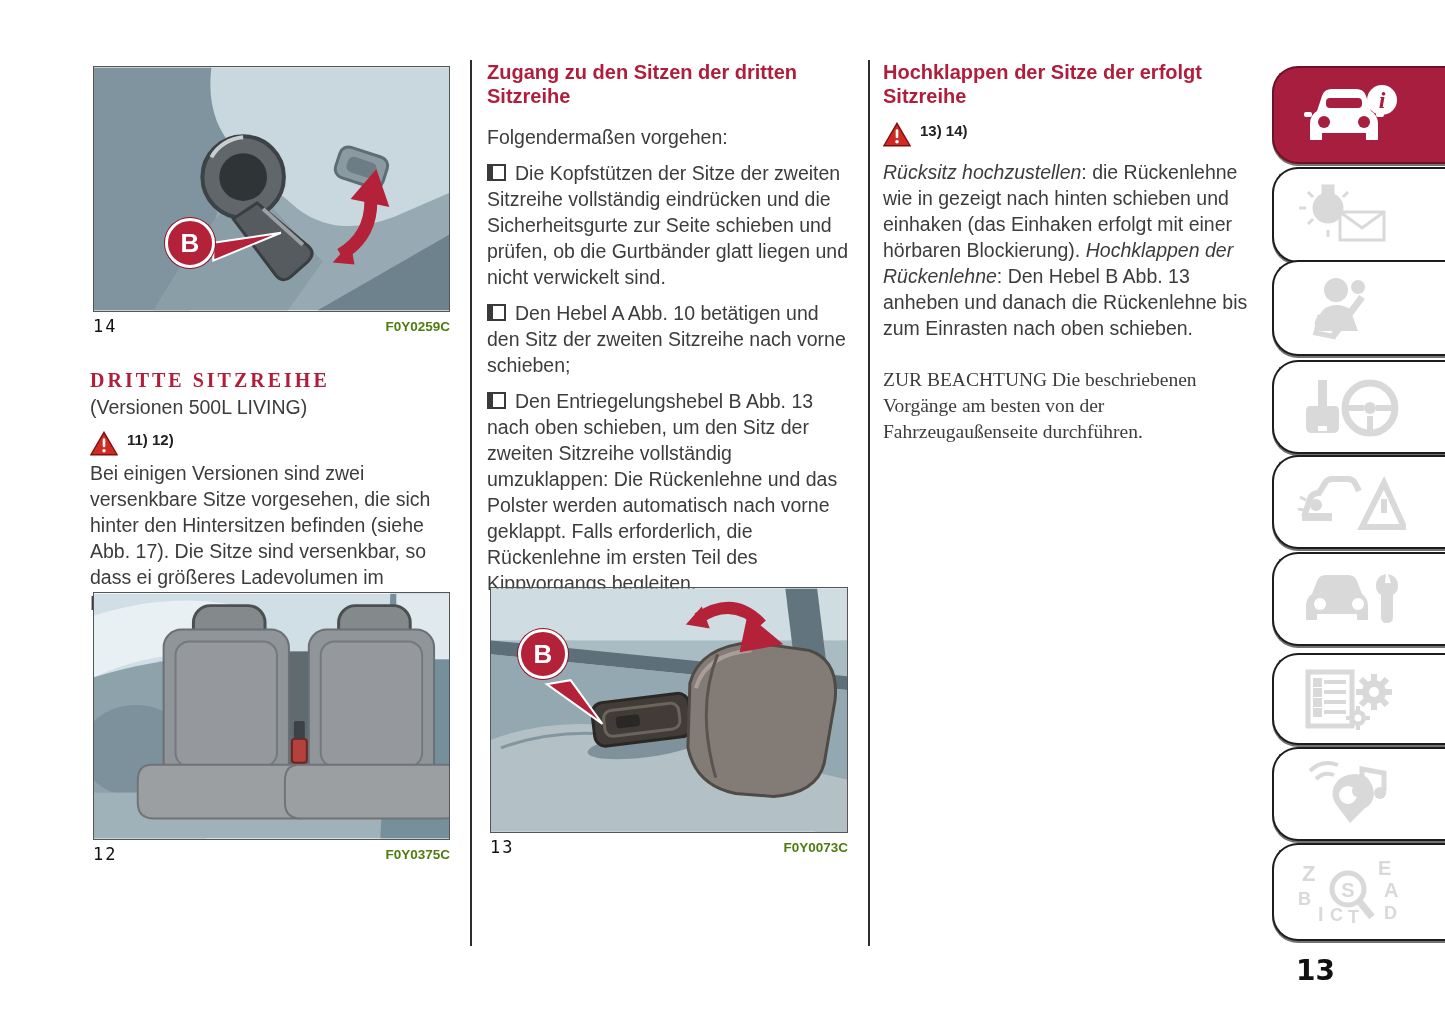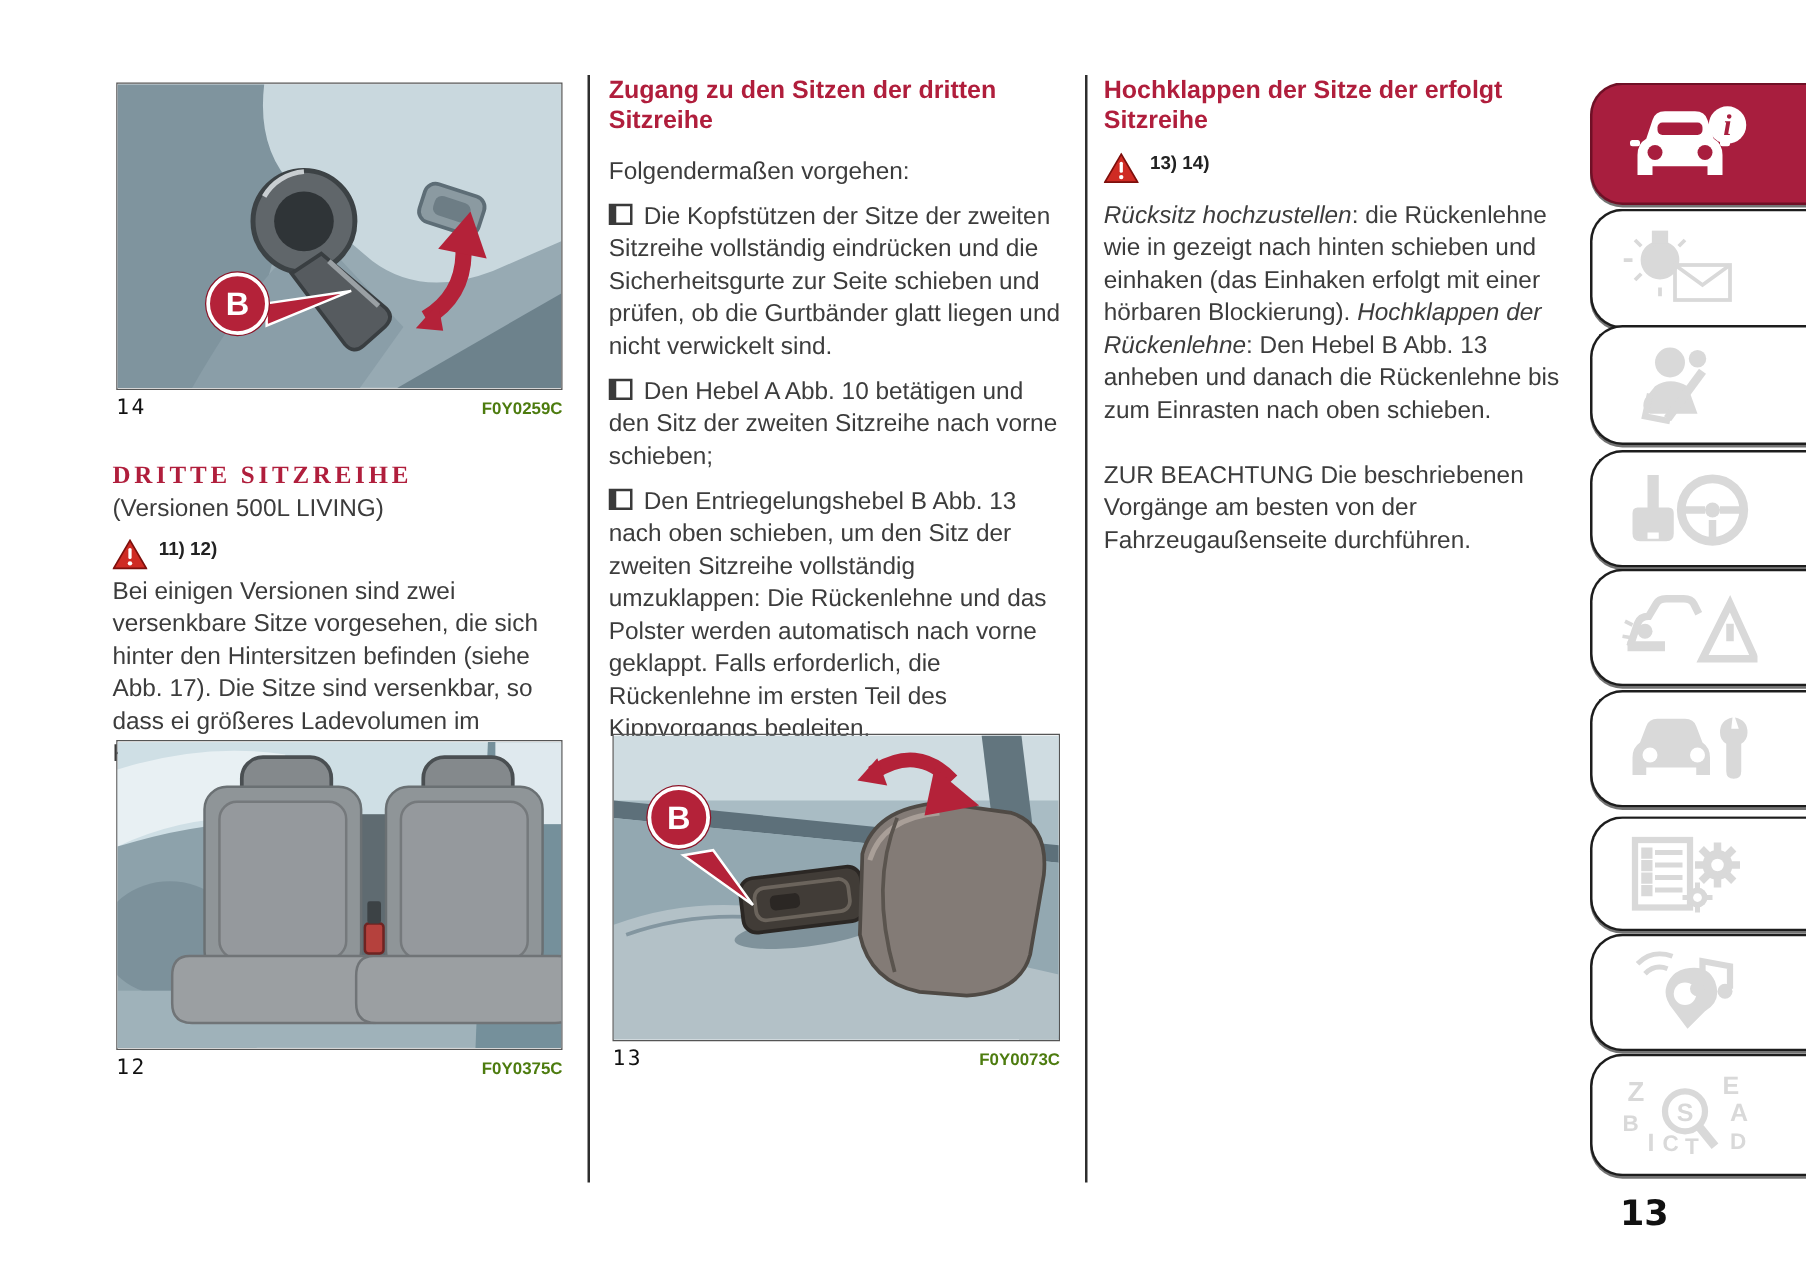--- a/index.html
+++ b/index.html
@@ -8,21 +8,21 @@
 
   
   .col{position:absolute;}
   .vdivider{position:absolute;top:60px;height:886px;width:2px;background:#2e2e2e;}
 
   .h1{font-family:Liberation Serif, serif;font-size:20px;font-weight:800;letter-spacing:3px;
       color:#b01e3c;margin-top:28px;}
   .h2{font-size:20px;font-weight:700;color:#b01e3c;line-height:24px;}
   .body-text{font-size:19.5px;line-height:26px;color:#3c3c3c;}
   .subtitle{font-size:19.5px;color:#3c3c3c;}
-  .note{font-size:19.5px;line-height:26px;color:#3c3c3c;}
+  .note{font-size:19.5px;line-height:26px;color:#3c3c3c;font-family:Liberation Serif, serif;}
   .it{font-style:italic;}
 
   .warn-row{display:flex;align-items:flex-start;gap:9px;}
   .warn-refs{font-size:15px;font-weight:700;color:#222;}
 
   .bullet-box{display:inline-block;width:11px;height:13px;border:2.5px solid #3a3a3a;
               border-left-width:6px;margin-right:9px;vertical-align:-1px;}
 
   
   .figure{position:absolute;}

